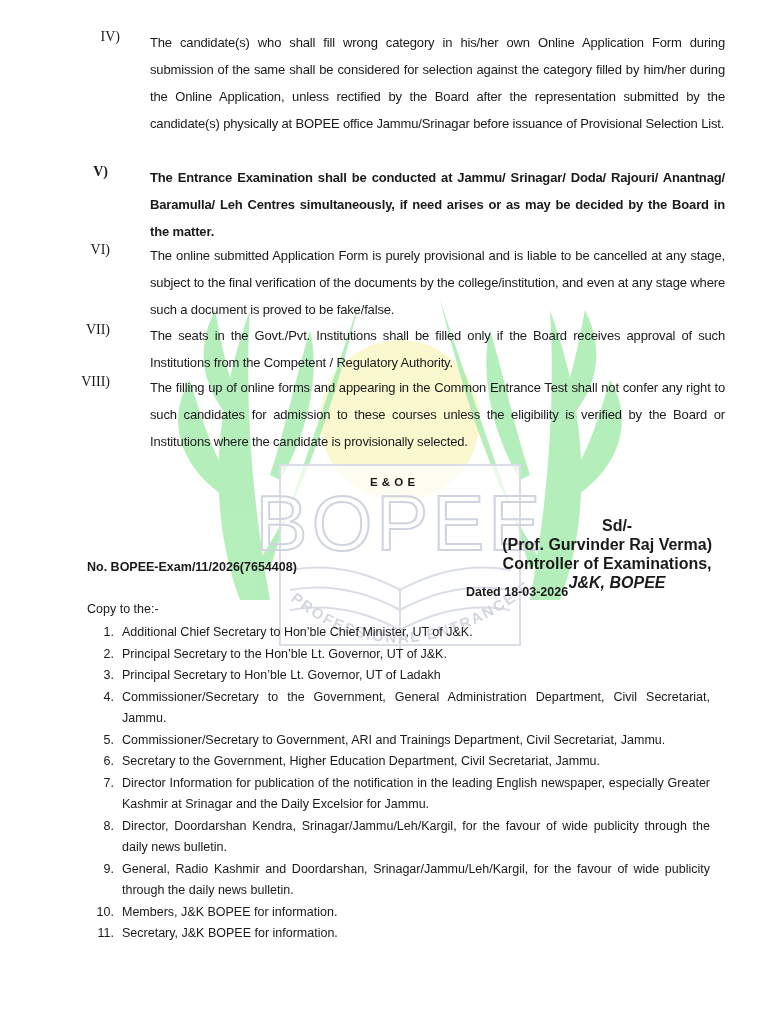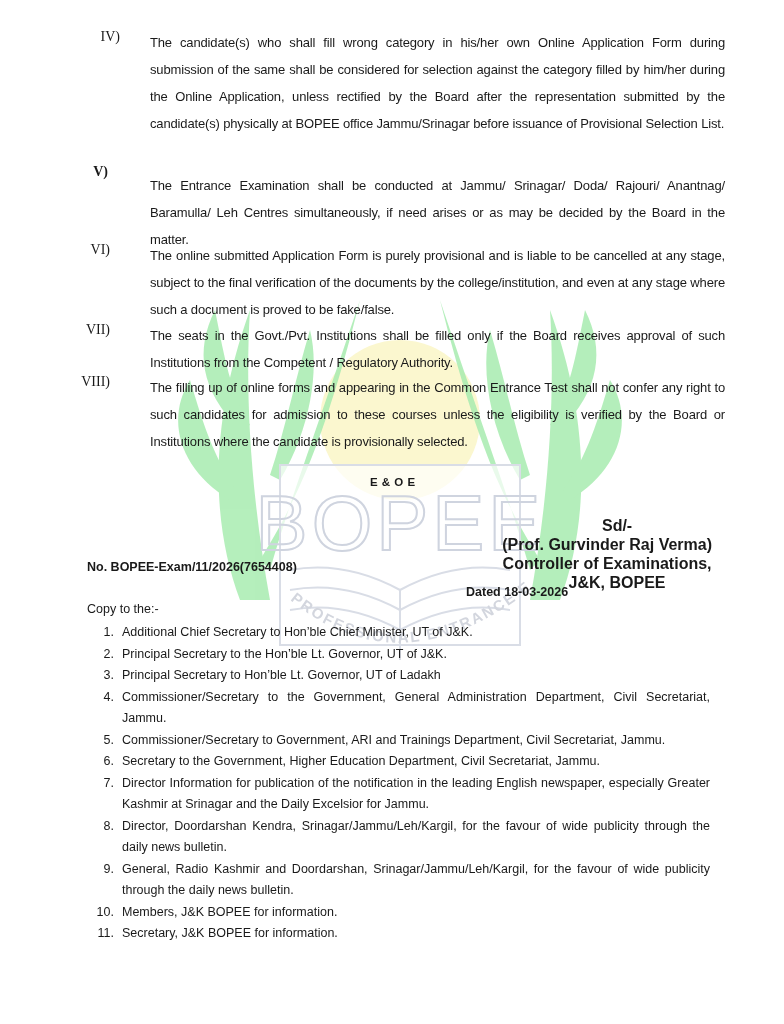--- a/index.html
+++ b/index.html
@@ -3,26 +3,26 @@
 <meta charset="utf-8">
 <style>
   html, body { margin: 0; padding: 0; background: #ffffff; }
   body { width: 784px; height: 1024px; position: relative; overflow: hidden;
          font-family: "Liberation Sans", sans-serif; color: #1a1a1a; }
   .watermark { position: absolute; left: 170px; top: 270px; width: 460px; height: 420px; z-index: 0; }
   .content { position: absolute; left: 0; top: 0; width: 784px; height: 1012px; z-index: 1; }
   .clause { position: absolute; left: 0; width: 784px; }
   .clause .num { position: absolute; width: 60px; text-align: right; font-family: "Liberation Serif", serif; font-size: 14px; }
   .clause .txt { position: absolute; left: 150px; width: 575px; font-size: 13px; line-height: 27px; text-align: justify; letter-spacing: -0.15px; }
-  .clause.bold .txt { font-weight: normal; margin-top: 8px; }
+  .clause.bold .txt { font-weight: bold; }
   .clause.bold .num { font-weight: bold; }
   .eoe { position: absolute; top: 476px; left: 370px; font-size: 11.5px; font-weight: bold; letter-spacing: 0.5px; }
   .sig { position: absolute; right: 72px; top: 516px; text-align: center; font-size: 16px; font-weight: bold; line-height: 19px; }
   .sig .l1 { padding-left: 20px; }
-  .sig .l4 { padding-left: 20px; }
+  .sig .l4 { padding-left: 20px; font-style: italic; }
   .refline { position: absolute; top: 560px; left: 87px; font-size: 12.5px; font-weight: bold; }
   .dated { position: absolute; top: 585px; left: 466px; font-size: 12.5px; font-weight: bold; }
   .copyto { position: absolute; top: 602px; left: 87px; font-size: 12.5px; }
   .copylist { position: absolute; top: 622px; left: 0; width: 784px; }
   .ci { position: relative; font-size: 12.5px; line-height: 21.5px; }
   .ci .n { position: absolute; left: 82px; width: 32px; text-align: right; }
   .ci .t { margin-left: 122px; width: 588px; }
   .ci .t.just { text-align: justify; }
 </style>
 </head>

